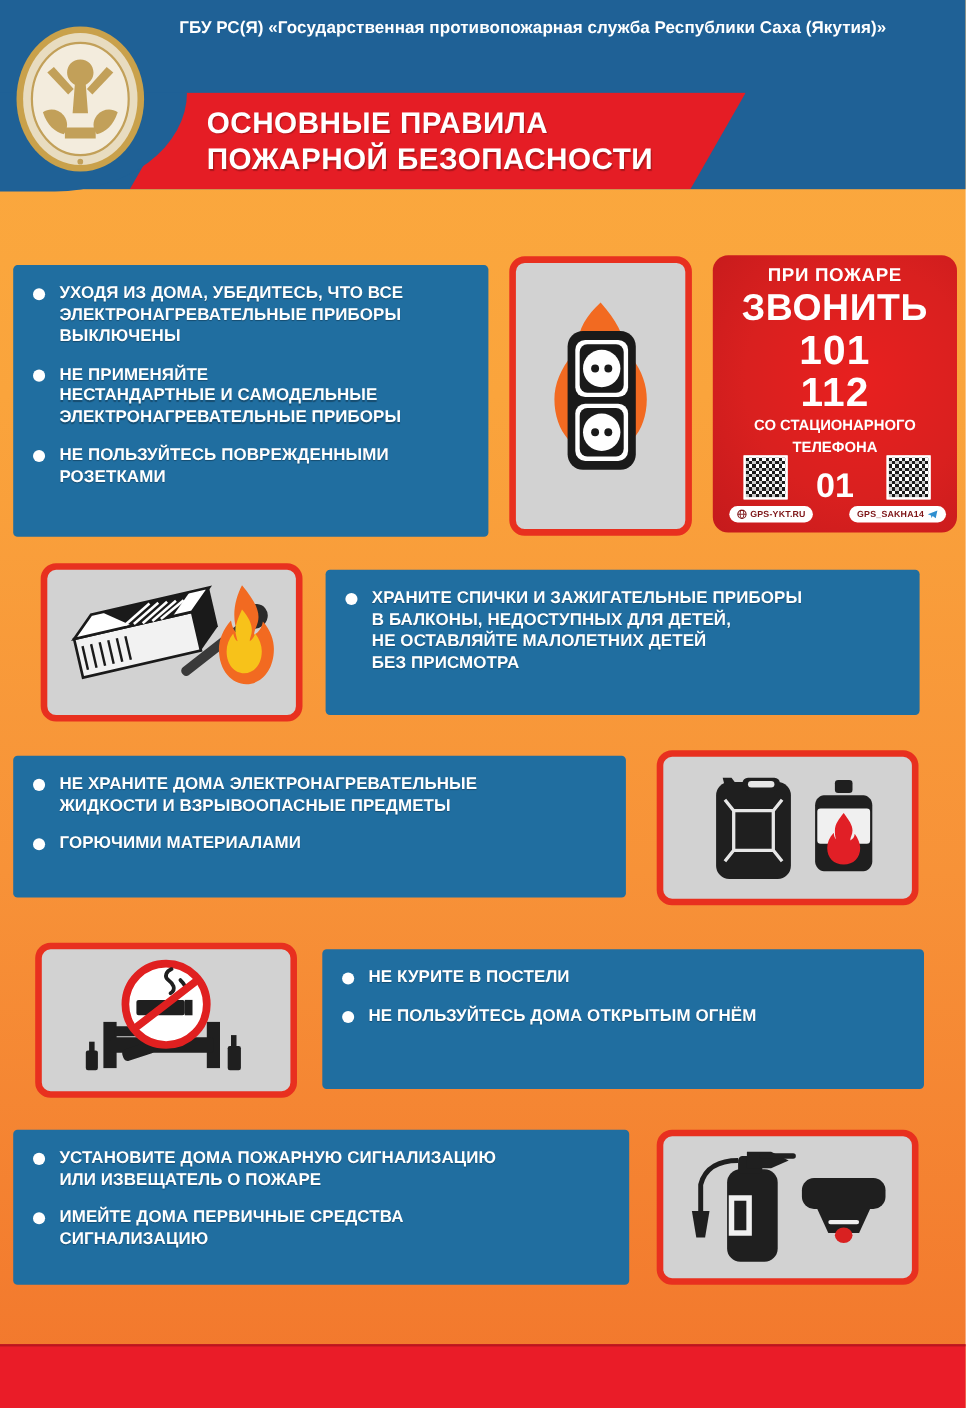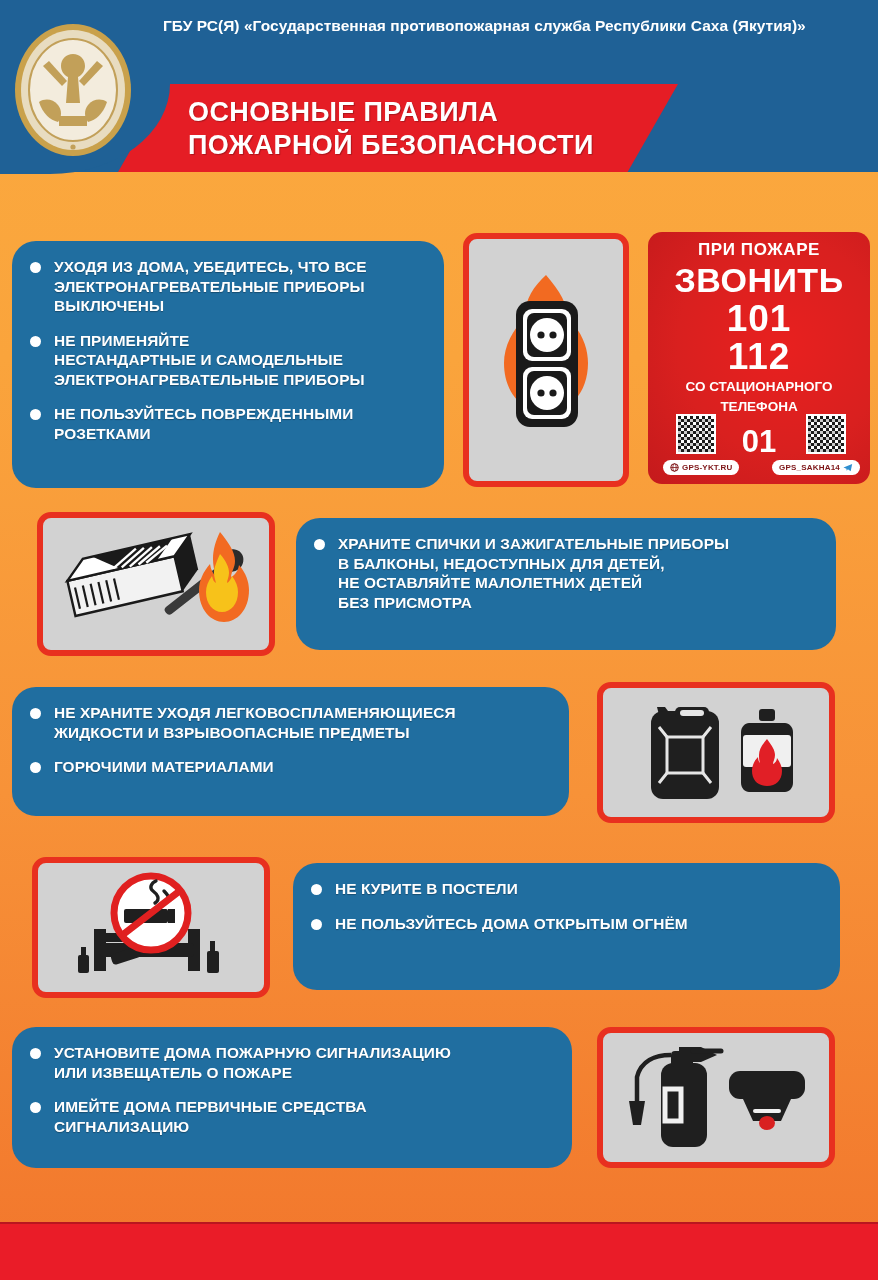--- a/index.html
+++ b/index.html
@@ -76,21 +76,21 @@
     position: absolute;
     left: 9px; top: 18px;
     width: 128px; height: 140px;
     z-index: 6;
   }
 
   
   .blue-box {
     position: absolute;
     background: #206ea0;
-    border-radius: 24px;
+    border-radius: 4px;
     box-sizing: border-box;
     padding: 16px 18px 16px 16px;
   }
   .bullet-list { margin: 0; padding: 0; list-style: none; }
   .bullet-item {
     position: relative;
     padding-left: 26px;
     color: #ffffff;
     font-size: 15.4px;
     font-weight: bold;
@@ -332,21 +332,21 @@
         <span>В БАЛКОНЫ, НЕДОСТУПНЫХ ДЛЯ ДЕТЕЙ,</span>
         <span>НЕ ОСТАВЛЯЙТЕ МАЛОЛЕТНИХ ДЕТЕЙ</span>
         <span>БЕЗ ПРИСМОТРА</span>
       </li>
     </ul>
   </div>
 
   <div class="blue-box" id="block-liquids">
     <ul class="bullet-list">
       <li class="bullet-item">
-        <span>НЕ ХРАНИТЕ УХОДЯ ЛЕГКОВОСПЛАМЕНЯЮЩИЕСЯ</span>
+        <span>НЕ ХРАНИТЕ ДОМА ЭЛЕКТРОНАГРЕВАТЕЛЬНЫЕ</span>
         <span>ЖИДКОСТИ И ВЗРЫВООПАСНЫЕ ПРЕДМЕТЫ</span>
       </li>
       <li class="bullet-item">
         <span>ГОРЮЧИМИ МАТЕРИАЛАМИ</span>
       </li>
     </ul>
   </div>
 
   <div class="img-card" id="card-jerrycan">
     <svg width="214" height="120" viewBox="0 0 214 120">

